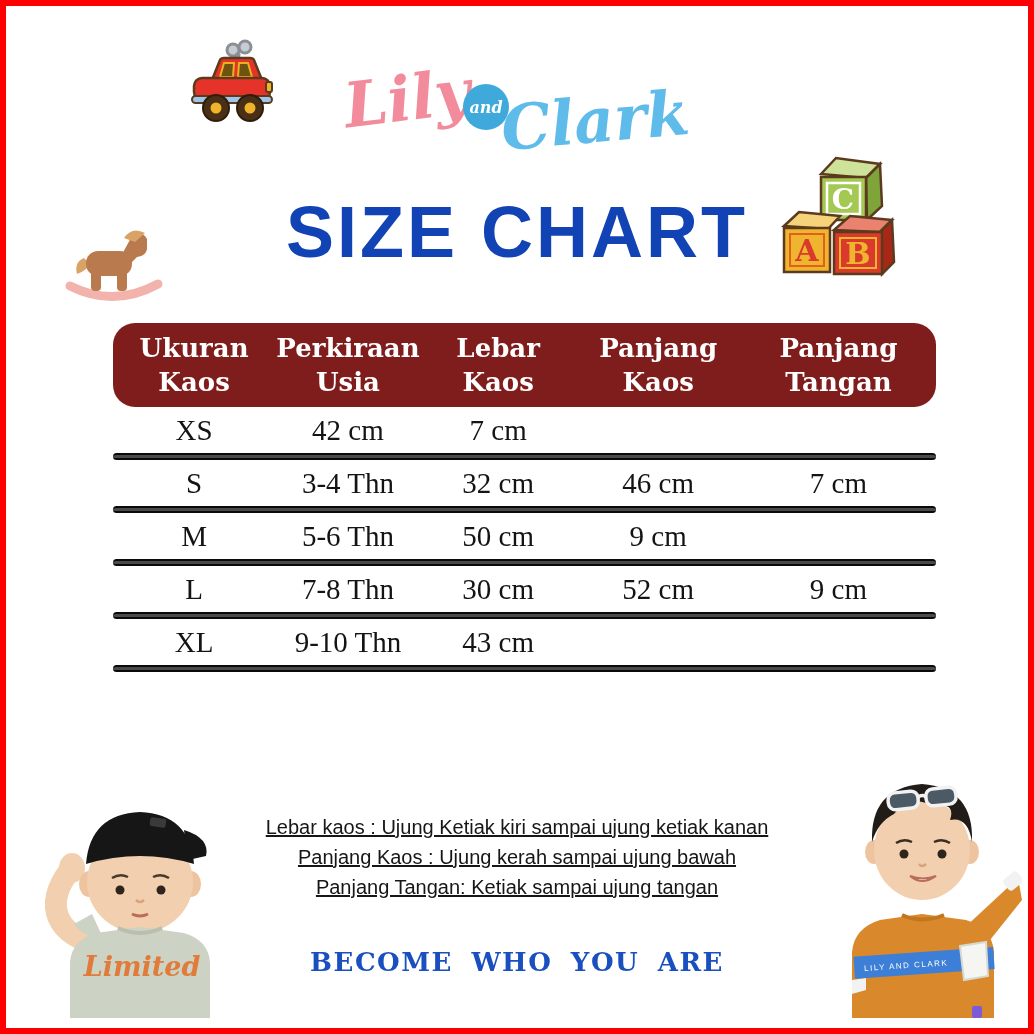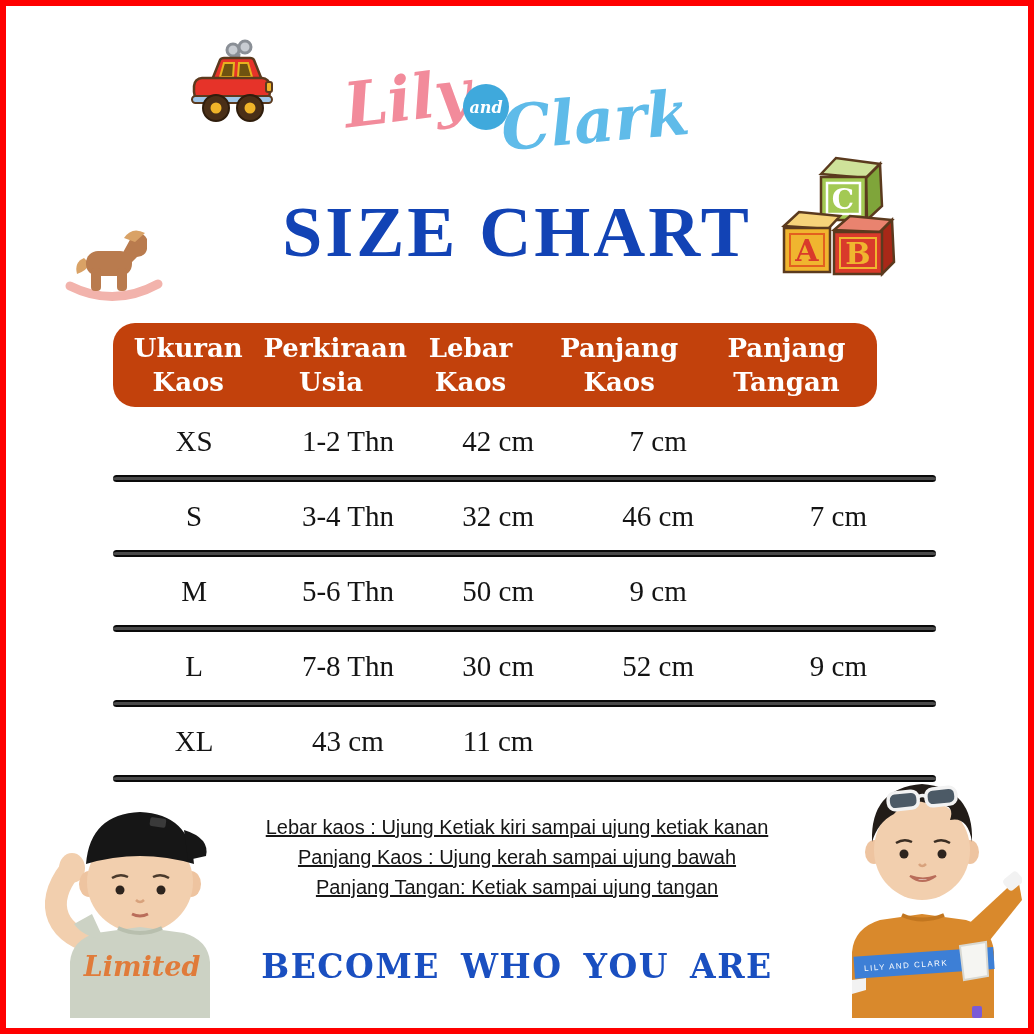--- a/index.html
+++ b/index.html
@@ -18,43 +18,43 @@
   .logo .lily  { color:#f28b9b; font-size:62px; transform:rotate(-7deg); line-height:1; }
   .logo .and-circle {
     width:46px; height:46px; border-radius:50%; background:#3fa9dc;
     color:#fff; display:flex; align-items:center; justify-content:center;
     font-size:16px; margin:0 -8px; z-index:2; position:relative; top:16px;
   }
   .logo .clark { color:#5fbbe9; font-size:62px; transform:rotate(-5deg); line-height:1; margin-top:22px; }
   
   .title {
     position:absolute; top:190px; left:0; right:0; text-align:center;
-    font-family:Liberation Serif, serif; font-weight:bold;
+    font-family:Liberation Sans, sans-serif; font-weight:bold;
     font-size:72px; letter-spacing:3px; color:#1243b5; line-height:1;
   }
   
   .deco { position:absolute; }
   .car   { left:178px; top:32px;  }
   .horse { left:52px;  top:218px; }
   .blocks{ left:770px; top:144px; }
   
   .header-pill {
-    position:absolute; left:107px; top:317px; width:764px; height:84px;
-    background:#c2410c; border-radius:22px;
+    position:absolute; left:107px; top:317px; width:823px; height:84px;
+    background:#7f1d1d; border-radius:22px;
     display:grid; grid-template-columns:19.7% 17.7% 18.8% 20.1% 23.7%;
     align-items:center;
   }
   .header-cell {
     text-align:center; color:#ffffff;
     font-family:"DejaVu Serif", serif; font-weight:bold;
     font-size:26px; line-height:34px;
   }
   .rows { position:absolute; left:107px; top:401px; width:823px; }
   .trow {
-    height:68px; display:grid;
+    height:46px; display:grid;
     grid-template-columns:19.7% 17.7% 18.8% 20.1% 23.7%;
     align-items:center;
   }
   .tcell {
     text-align:center; color:#141414;
     font-family:"Liberation Serif","DejaVu Serif", serif;
     font-size:29px;
   }
   .divider {
     height:7px; box-sizing:border-box; border-radius:4px;
@@ -62,21 +62,21 @@
     background:#4a4a4a;
   }
   
   .notes {
     position:absolute; top:806px; left:0; right:0; text-align:center;
     font-size:20px; line-height:30px; color:#161616;text-decoration:underline;
   }
   .tagline {
     position:absolute; top:941px; left:0; right:0; text-align:center;
     font-family:"DejaVu Serif", serif; font-weight:bold;
-    font-size:33px; letter-spacing:1.5px; word-spacing:8px; color:#1a4fc0;
+    font-size:26px; letter-spacing:1.5px; word-spacing:8px; color:#1a4fc0;
   }
   
   .kid-left  { position:absolute; left:6px;  bottom:6px; }
   .kid-right { position:absolute; right:6px; bottom:6px; }
 </style>
 </head>
 <body>
 
 <div class="canvas">
 
@@ -161,21 +161,20 @@
     </div>
     <div class="header-cell">
       <div>Panjang</div>
       <div>Tangan</div>
     </div>
   </div>
 
   <div class="rows">
     <div class="trow">
       <span class="tcell">XS</span>
-      <span class="tcell">1-2 Thn</span>
       <span class="tcell">42 cm</span>
       <span class="tcell">7 cm</span>
     </div>
     <div class="divider"></div>
     <div class="trow">
       <span class="tcell">S</span>
       <span class="tcell">3-4 Thn</span>
       <span class="tcell">32 cm</span>
       <span class="tcell">46 cm</span>
       <span class="tcell">7 cm</span>
@@ -191,22 +190,22 @@
     <div class="trow">
       <span class="tcell">L</span>
       <span class="tcell">7-8 Thn</span>
       <span class="tcell">30 cm</span>
       <span class="tcell">52 cm</span>
       <span class="tcell">9 cm</span>
     </div>
     <div class="divider"></div>
     <div class="trow">
       <span class="tcell">XL</span>
+      <span class="tcell">9-10 Thn</span>
       <span class="tcell">43 cm</span>
-      <span class="tcell">11 cm</span>
     </div>
     <div class="divider"></div>
   </div>
 
   <div class="notes">
     <div>Lebar kaos : Ujung Ketiak kiri sampai ujung ketiak kanan</div>
     <div>Panjang Kaos : Ujung kerah sampai ujung bawah</div>
     <div>Panjang Tangan: Ketiak sampai ujung tangan</div>
   </div>
 

